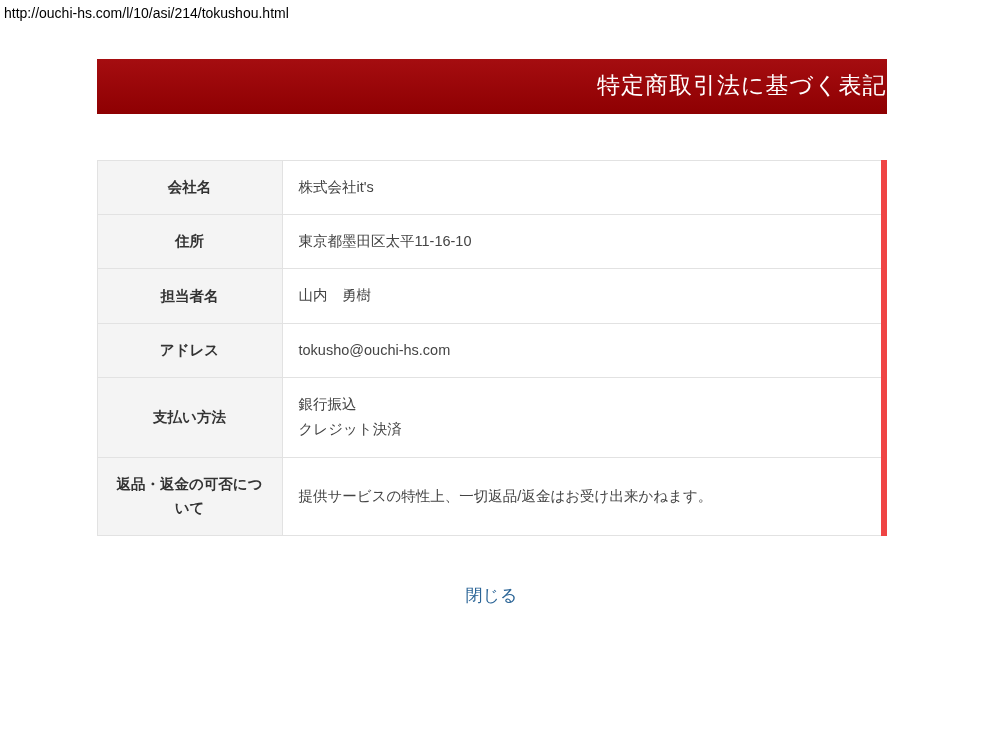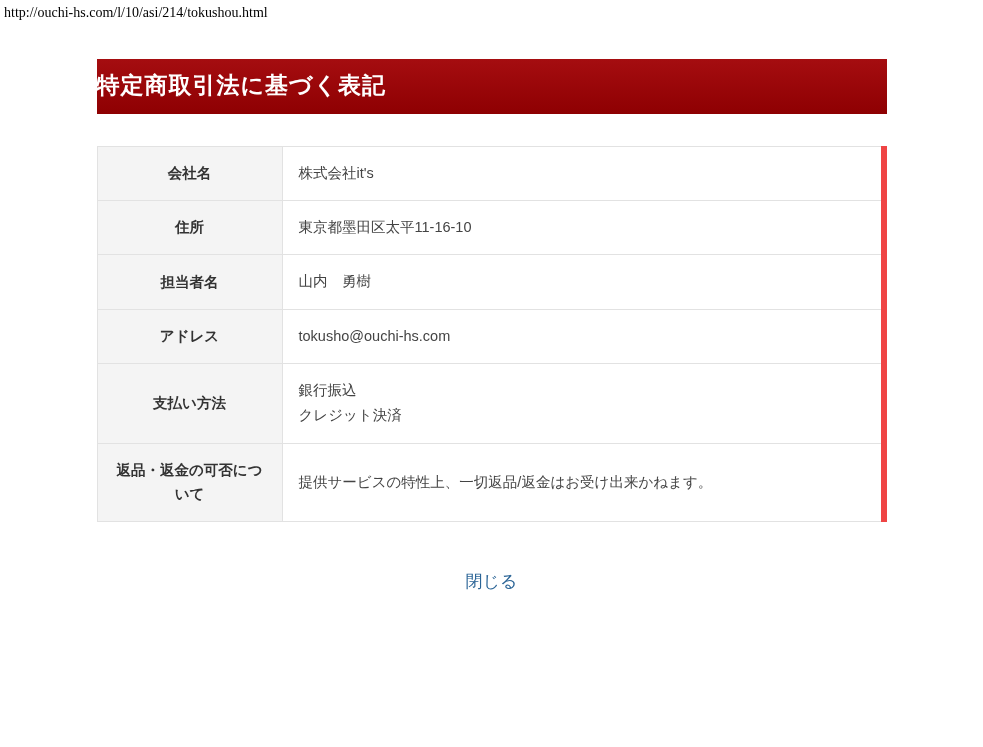--- a/index.html
+++ b/index.html
@@ -9,21 +9,21 @@
   }
   body {
     width: 983px;
     height: 747px;
     font-family: "Liberation Sans", "DejaVu Sans", sans-serif;
     color: #333333;
     overflow: hidden;
     position: relative;
   }
   .url-bar {
-    font-family: Liberation Serif, serif;
+    font-family: Liberation Sans, sans-serif;
     font-size: 14px;
     color: #000000;
     padding: 4px 4px 0 4px;
     line-height: 18px;
     height: 20px;
     white-space: nowrap;
   }
   .page {
     width: 983px;
     box-sizing: border-box;
@@ -31,31 +31,31 @@
   }
   .content-wrap {
     width: 790px;
     margin: 0 auto;
     padding-top: 35px;
   }
   .title-bar {
     background: #9e0b0f;
     background: linear-gradient(#a50d10, #8e0002);
     color: #ffffff;
-    text-align: left;
+    text-align: right;
     font-size: 23px;
-    font-weight: bold;
+    font-weight: normal;
     letter-spacing: 1px;
     padding: 13px 0 14px 0;
     line-height: 1.2;
   }
   table.info {
     width: 790px;
     border-collapse: collapse;
-    margin-top: 32px;
+    margin-top: 46px;
     table-layout: fixed;
   }
   table.info tr {
     border-top: 1px solid #e2e2e2;
     border-bottom: 1px solid #e2e2e2;
   }
   table.info th {
     width: 160px;
     background: #f4f4f4;
     font-size: 14.5px;

